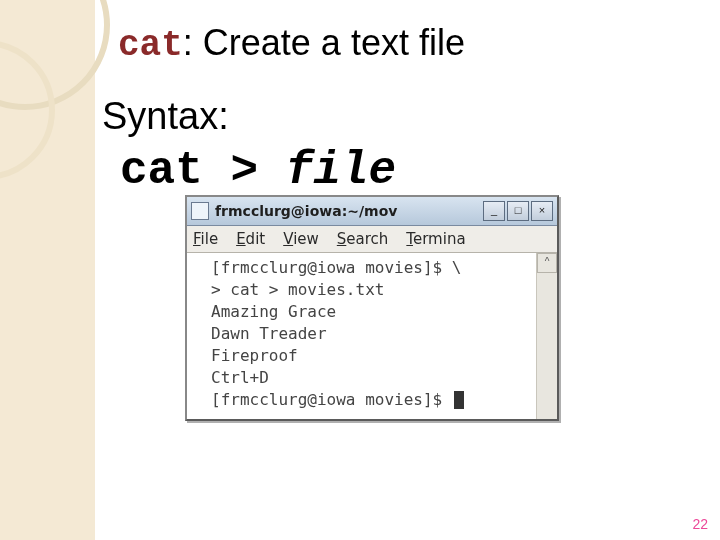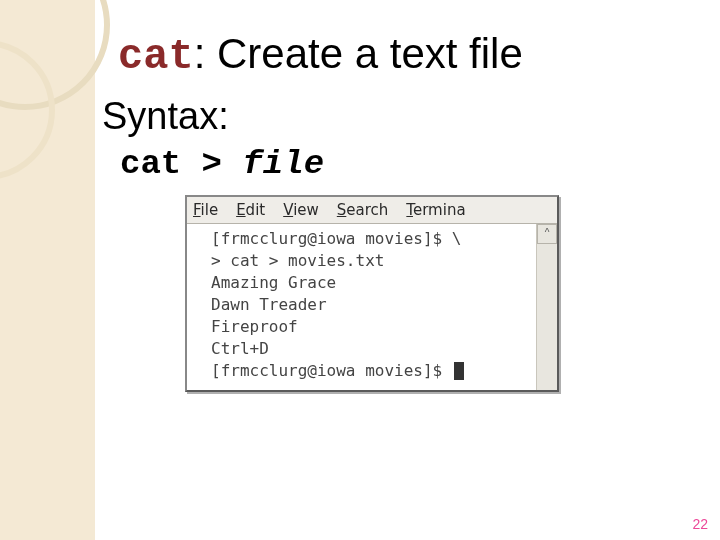--- a/index.html
+++ b/index.html
@@ -1,24 +1,24 @@
 <!DOCTYPE html>
 <html><head>
 <meta charset="utf-8">
 <style>
 html,body{margin:0;padding:0;width:720px;height:540px;background:#fff;font-family:Arial,Helvetica,sans-serif;position:relative;overflow:hidden}
 .deco-band{position:absolute;left:0;top:0;width:95px;height:540px;background:#f4e9d4}
 .deco-circle{position:absolute;border-radius:50%;border:6px solid #e8dcc0;box-sizing:border-box}
 .c1{width:170px;height:170px;left:-60px;top:-60px;border-color:#e8dcc0}
 .c2{width:140px;height:140px;left:-85px;top:40px;border-color:#eee2c8}
 .slide{position:absolute;left:0;top:0;width:720px;height:540px}
-.title{position:absolute;left:118px;top:30px;font-size:42px;color:#000}
+.title{position:absolute;left:118px;top:22px;font-size:36px;color:#000}
 .title .cmd{font-family:"Courier New",monospace;font-weight:bold;color:#8a2a2a}
 .syntax-label{position:absolute;left:102px;top:95px;font-size:38px;color:#000}
-.syntax-code{position:absolute;left:120px;top:145px;font-family:"Courier New",monospace;font-size:34px;font-weight:bold;color:#000}
+.syntax-code{position:absolute;left:120px;top:145px;font-family:"Courier New",monospace;font-size:46px;font-weight:bold;color:#000}
 .syntax-code .ital{font-style:italic}
 .term-wrap{position:absolute;left:185px;top:195px;width:370px;border:2px solid #5a5a5a;border-top-color:#888;border-left-color:#888;box-shadow:2px 2px 0 #b0b0b0}
 .titlebar{height:28px;background:linear-gradient(#d8e4f0,#b6c8db);display:flex;align-items:center;padding:0 4px;border-bottom:1px solid #7a8aa0;font-family:"DejaVu Sans",Arial,sans-serif}
 .tb-icon{width:16px;height:16px;background:#eef4fa;border:1px solid #6a7a90;margin-right:6px}
 .tb-title{flex:1;font-size:14px;font-weight:bold;color:#1e1e1e;white-space:nowrap;overflow:hidden}
 .tb-btns{display:flex;gap:2px}
 .tb-btn{width:20px;height:18px;background:linear-gradient(#e6ecf4,#c2cedc);border:1px solid #5c6c80;font-size:11px;line-height:16px;text-align:center;font-family:Arial,sans-serif;color:#222}
 .menubar{height:26px;background:#efede8;border-bottom:1px solid #b6b3aa;display:flex;align-items:center;padding:0 6px;gap:18px;font-size:15px;color:#2a2a2a;font-family:"DejaVu Sans",Arial,sans-serif}
 .menubar span u{text-decoration:underline}
 .term-body{display:flex;background:#fff}
@@ -40,20 +40,29 @@
   <div class="title">
     <span class="cmd">cat</span><span>: Create a text file</span>
   </div>
 
   <div class="syntax-label">Syntax:</div>
   <div class="syntax-code">
     <span>cat &gt; </span><span class="ital">file</span>
   </div>
 
   <div class="term-wrap">
+    <div class="titlebar">
+      <div class="tb-icon"></div>
+      <div class="tb-title">frmcclurg@iowa:~/mov</div>
+      <div class="tb-btns">
+        <div class="tb-btn">_</div>
+        <div class="tb-btn">□</div>
+        <div class="tb-btn">×</div>
+      </div>
+    </div>
     <div class="menubar">
       <span><u>F</u><span></span>ile</span>
       <span><u>E</u>dit</span>
       <span><u>V</u>iew</span>
       <span><u>S</u>earch</span>
       <span><u>T</u>ermina</span>
     </div>
     <div class="term-body">
       <div class="term-text"><span>[frmcclurg@iowa movies]$ \</span>
 <span>&gt; cat &gt; movies.txt</span>

